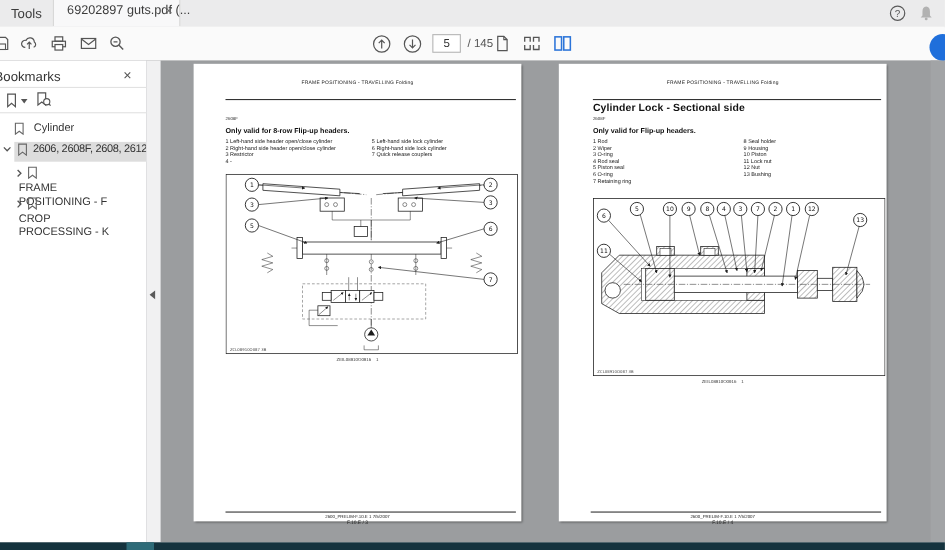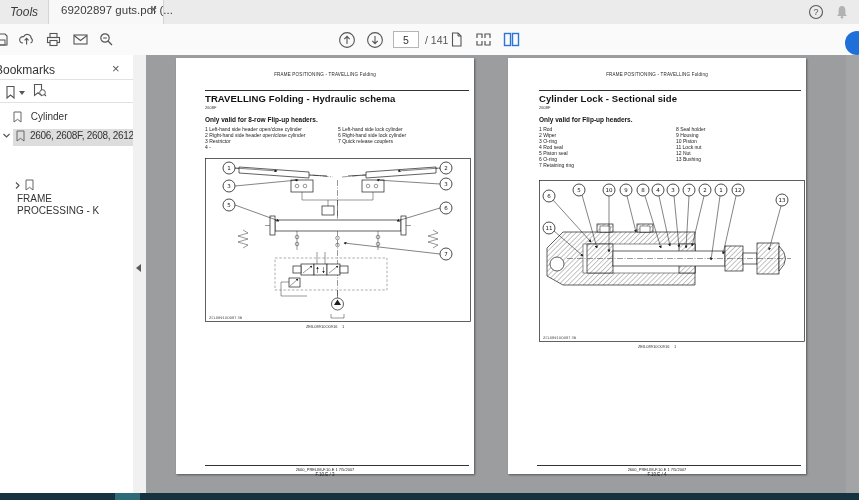--- a/index.html
+++ b/index.html
@@ -1,21 +1,21 @@
 <!DOCTYPE html>
 <html><head>
 <meta charset="utf-8">
 <style>
   html,body{margin:0;padding:0;width:859px;height:500px;overflow:hidden;
     font-family:"Liberation Sans",sans-serif;background:#fff;}
   .app{position:relative;width:859px;height:500px;}
 
   
   .tabbar{position:absolute;left:0;top:0;width:859px;height:24px;background:#ebebec;border-bottom:1px solid #d9d9d9;}
-  .tab-tools{position:absolute;left:0;top:0;width:48px;height:24px;line-height:24px;text-align:center;font-size:12px;color:#3c3c3c;font-style:italic;}
+  .tab-tools{position:absolute;left:0;top:0;width:48px;height:24px;line-height:24px;text-align:center;font-size:12px;color:#3c3c3c;}
   .tab-doc{position:absolute;left:48px;top:0;width:114px;height:24px;background:#f8f8f9;border-left:1px solid #d4d4d4;border-right:1px solid #d4d4d4;}
   .tab-doc .lbl{position:absolute;left:12px;top:4px;font-size:11.5px;color:#3c3c3c;white-space:nowrap;}
   .tab-doc .x{position:absolute;right:6px;top:3px;font-size:12px;color:#666;cursor:default;}
   .icon-help{position:absolute;left:808px;top:4px;width:16px;height:16px;}
   .icon-bell{position:absolute;left:834px;top:4px;width:16px;height:16px;}
 
   
   .toolbar{position:absolute;left:0;top:24px;width:859px;height:31px;background:#fafafa;border-bottom:1px solid #cfcfcf;}
   .tbi{position:absolute;top:7px;width:17px;height:17px;}
   .tbi svg{display:block;}
@@ -149,21 +149,21 @@
           <path d="M9 13 V5.6 M6.3 8.2 L9 5.4 L11.7 8.2" fill="none" stroke="#555" stroke-width="1.1"></path>
         </svg>
     </span>
     <span class="tbi" style="left:366px">
       <svg width="18" height="18" viewBox="0 0 18 18">
           <circle cx="9" cy="9" r="7.4" fill="none" stroke="#555" stroke-width="1.1"></circle>
           <path d="M9 5 V12.4 M6.3 9.8 L9 12.6 L11.7 9.8" fill="none" stroke="#555" stroke-width="1.1"></path>
         </svg>
     </span>
     <input class="pagebox" value="5" style="">
-    <span class="pagecount">/ 141</span>
+    <span class="pagecount">/ 145</span>
     <span class="tbi" style="left:448px">
       <svg width="17" height="17" viewBox="0 0 17 17">
           <path d="M4.5 2 H10 L13 5 V15 H4.5 Z" fill="none" stroke="#555" stroke-width="1.1"></path>
           <path d="M10 2 V5 H13" fill="none" stroke="#555" stroke-width="1"></path>
         </svg>
     </span>
     <span class="tbi" style="left:474px">
       <svg width="19" height="17" viewBox="0 0 19 17">
           <path d="M3 7 V3 H8 V7 M3 10 V14 H8 V10" fill="none" stroke="#555" stroke-width="1.2"></path>
           <path d="M11 7 V3 H16 V7 M11 10 V14 H16 V10" fill="none" stroke="#555" stroke-width="1.2"></path>
@@ -206,42 +206,50 @@
 
       <div class="bm-row" style="left:2px;top:74px;">
         <span class="chev" style="left:0;top:2px;"><svg width="9" height="9" viewBox="0 0 9 9">
               <path d="M1.5 3 L4.5 6 L7.5 3" fill="none" stroke="#555" stroke-width="1.2"></path>
             </svg></span>
         <span class="sel-bg" style="margin-left:11px;"><span class="bm-ico"><svg width="11" height="12" viewBox="0 0 11 12">
                 <path d="M2 1 H9 V11 L5.5 8.3 L2 11 Z" fill="none" stroke="#666" stroke-width="1"></path>
               </svg></span><span class="bm-label" style="margin-left:4px;">2606, 2608F, 2608, 2612</span></span>
       </div>
 
+      <div class="bm-row" style="left:13px;top:96px;">
+        <span class="chev" style="left:0;top:2px;"><svg width="9" height="9" viewBox="0 0 9 9">
+              <path d="M3 1.5 L6 4.5 L3 7.5" fill="none" stroke="#555" stroke-width="1.2"></path>
+            </svg></span>
+        <span class="bm-ico" style="margin-left:11px;"><svg width="11" height="12" viewBox="0 0 11 12">
+              <path d="M2 1 H9 V11 L5.5 8.3 L2 11 Z" fill="none" stroke="#666" stroke-width="1"></path>
+            </svg></span>
+        <span class="bm-label" style="margin-left:4px;width:92px;">FRAME POSITIONING - F</span>
+      </div>
 
       <div class="bm-row" style="left:13px;top:124px;">
         <span class="chev" style="left:0;top:2px;"><svg width="9" height="9" viewBox="0 0 9 9">
               <path d="M3 1.5 L6 4.5 L3 7.5" fill="none" stroke="#555" stroke-width="1.2"></path>
             </svg></span>
         <span class="bm-ico" style="margin-left:11px;"><svg width="11" height="12" viewBox="0 0 11 12">
               <path d="M2 1 H9 V11 L5.5 8.3 L2 11 Z" fill="none" stroke="#666" stroke-width="1"></path>
             </svg></span>
-        <span class="bm-label" style="margin-left:4px;width:92px;">FRAME PROCESSING - K</span>
+        <span class="bm-label" style="margin-left:4px;width:92px;">CROP PROCESSING - K</span>
       </div>
     </div>
 
     <div class="gutter">
       <span class="tri"></span>
     </div>
 
     <div class="docarea">
 
       <div class="pg pg-left">
         <div class="runhead">FRAME POSITIONING - TRAVELLING Folding</div>
         <div class="rule"></div>
-        <div class="ptitle">TRAVELLING Folding - Hydraulic schema</div>
         <div class="pmodel">2608F</div>
         <div class="psub">Only valid for 8-row Flip-up headers.</div>
         <div class="legend lg1">
           <span>1 Left-hand side header open/close cylinder</span>
           <span>2 Right-hand side header open/close cylinder</span>
           <span>3 Restrictor</span>
           <span>4 -</span>
         </div>
         <div class="legend lg2l">
           <span>5 Left-hand side lock cylinder</span>

